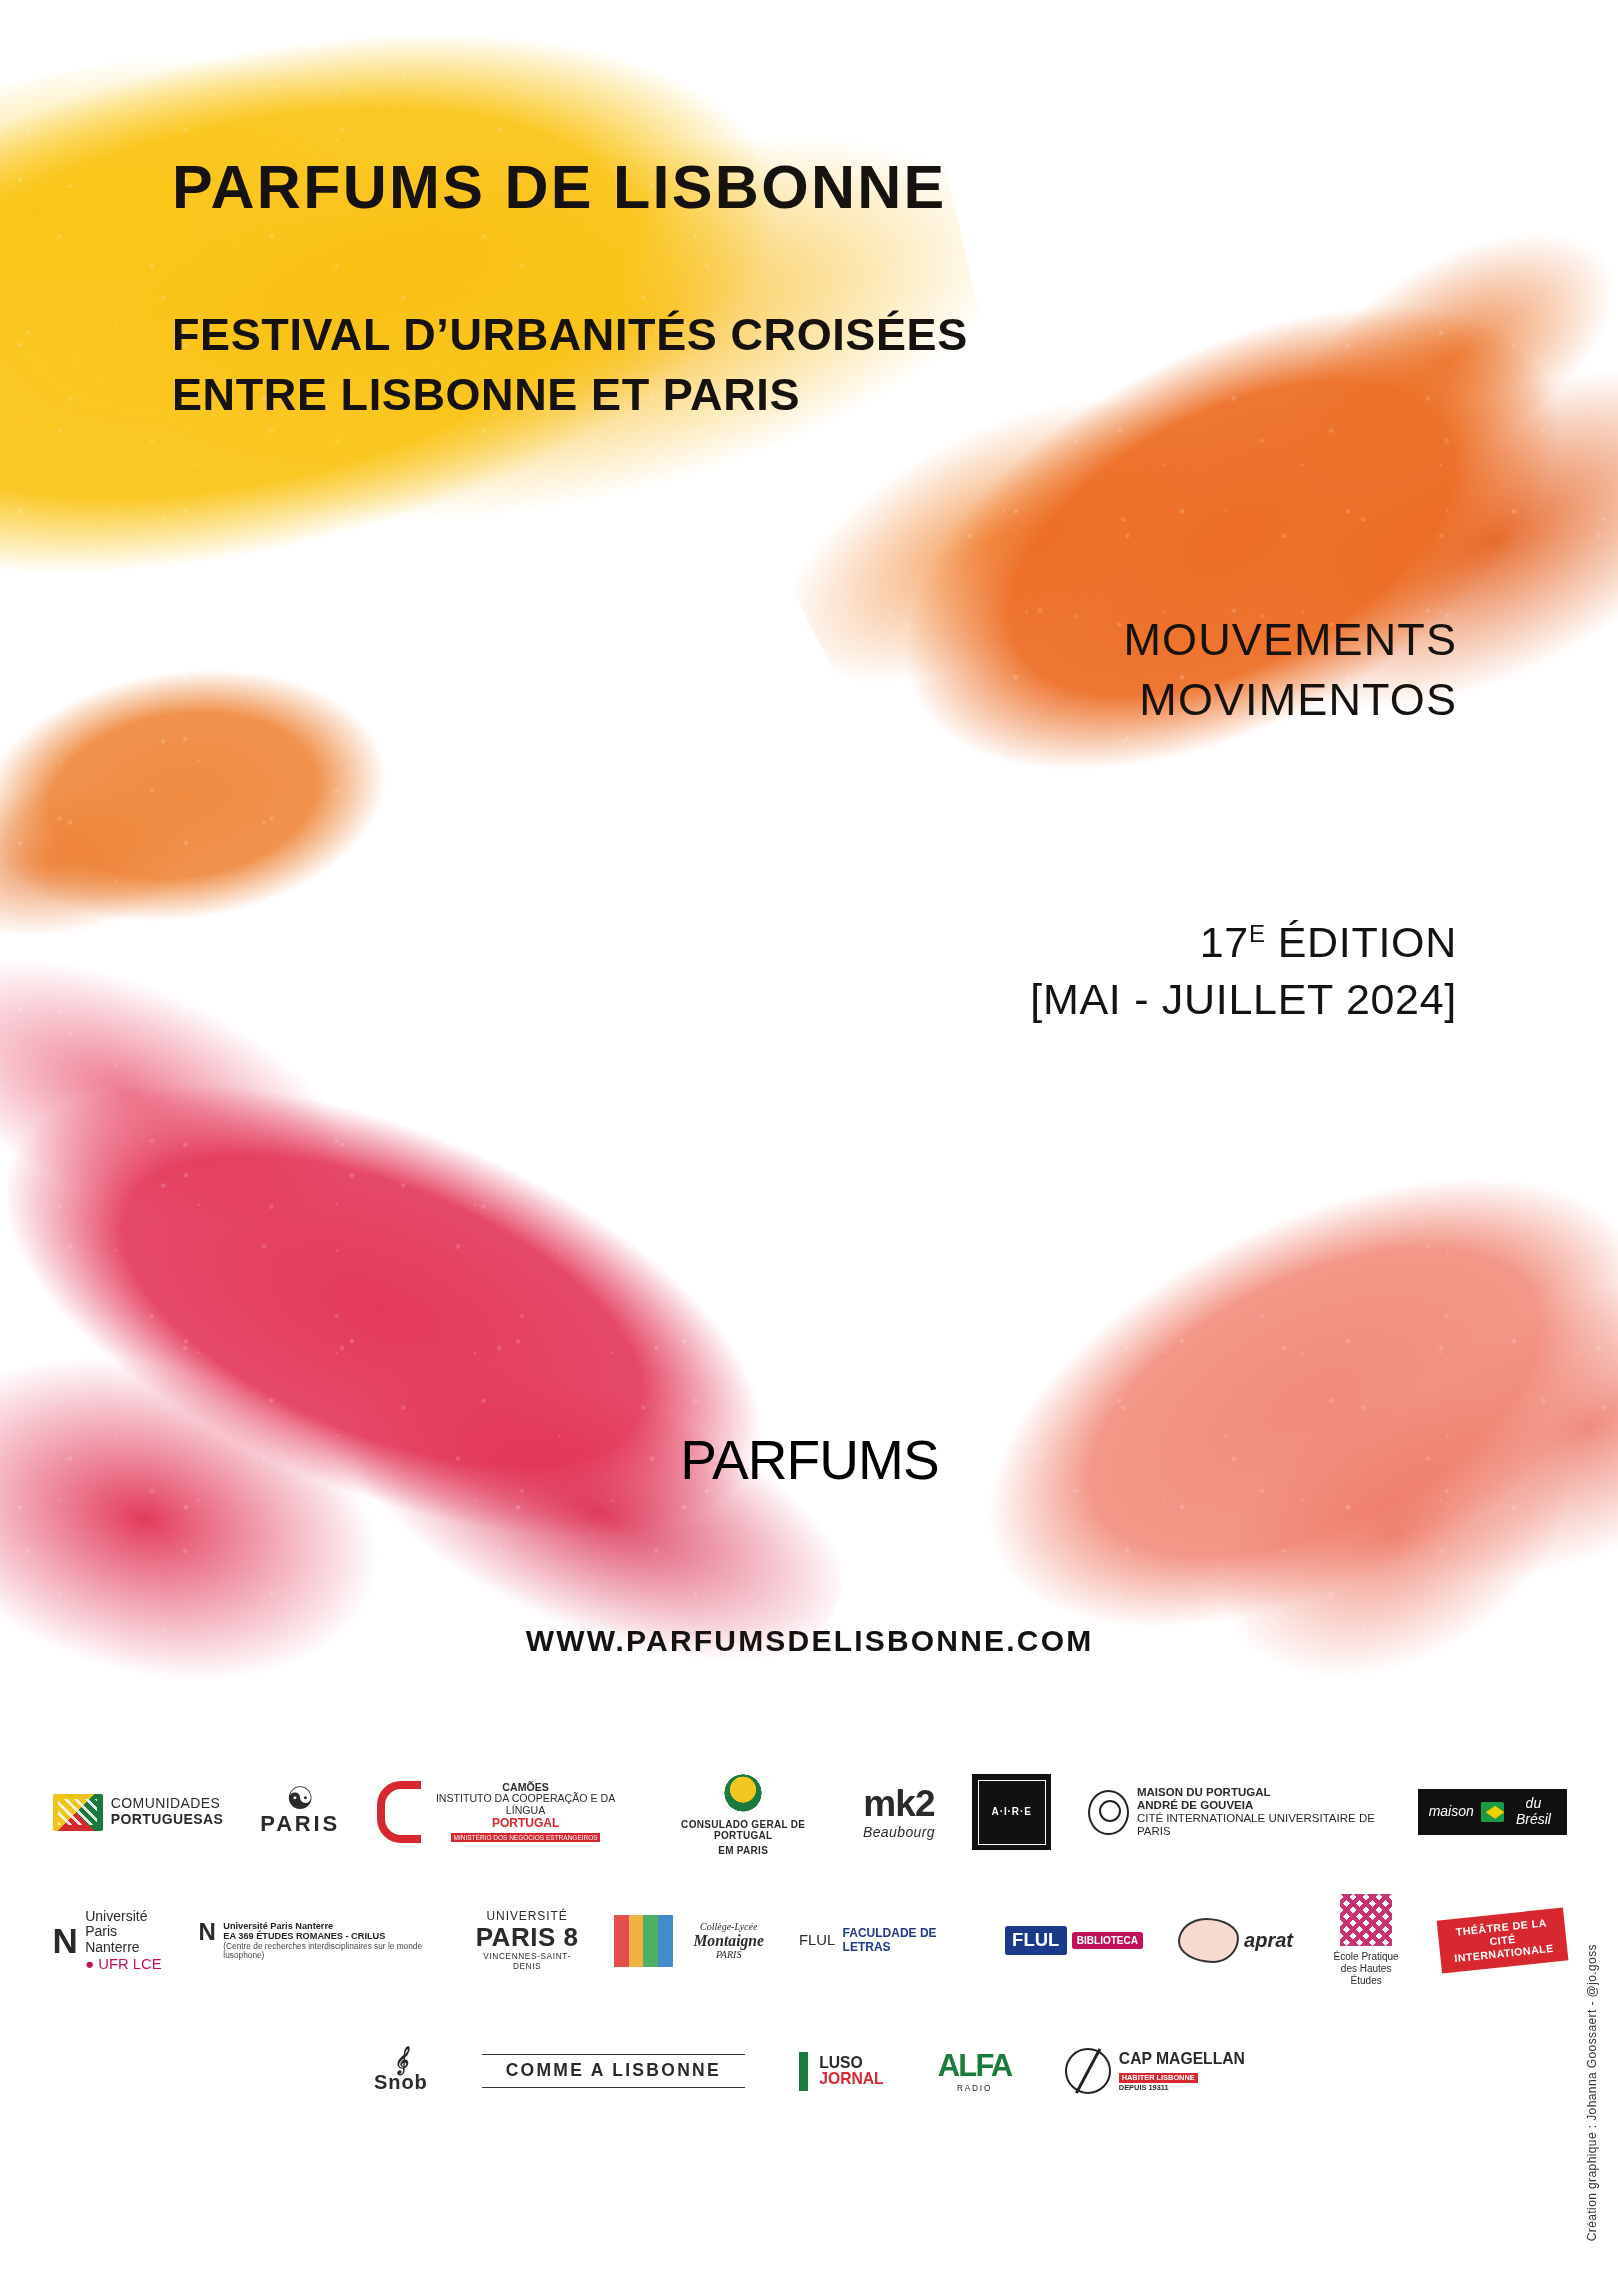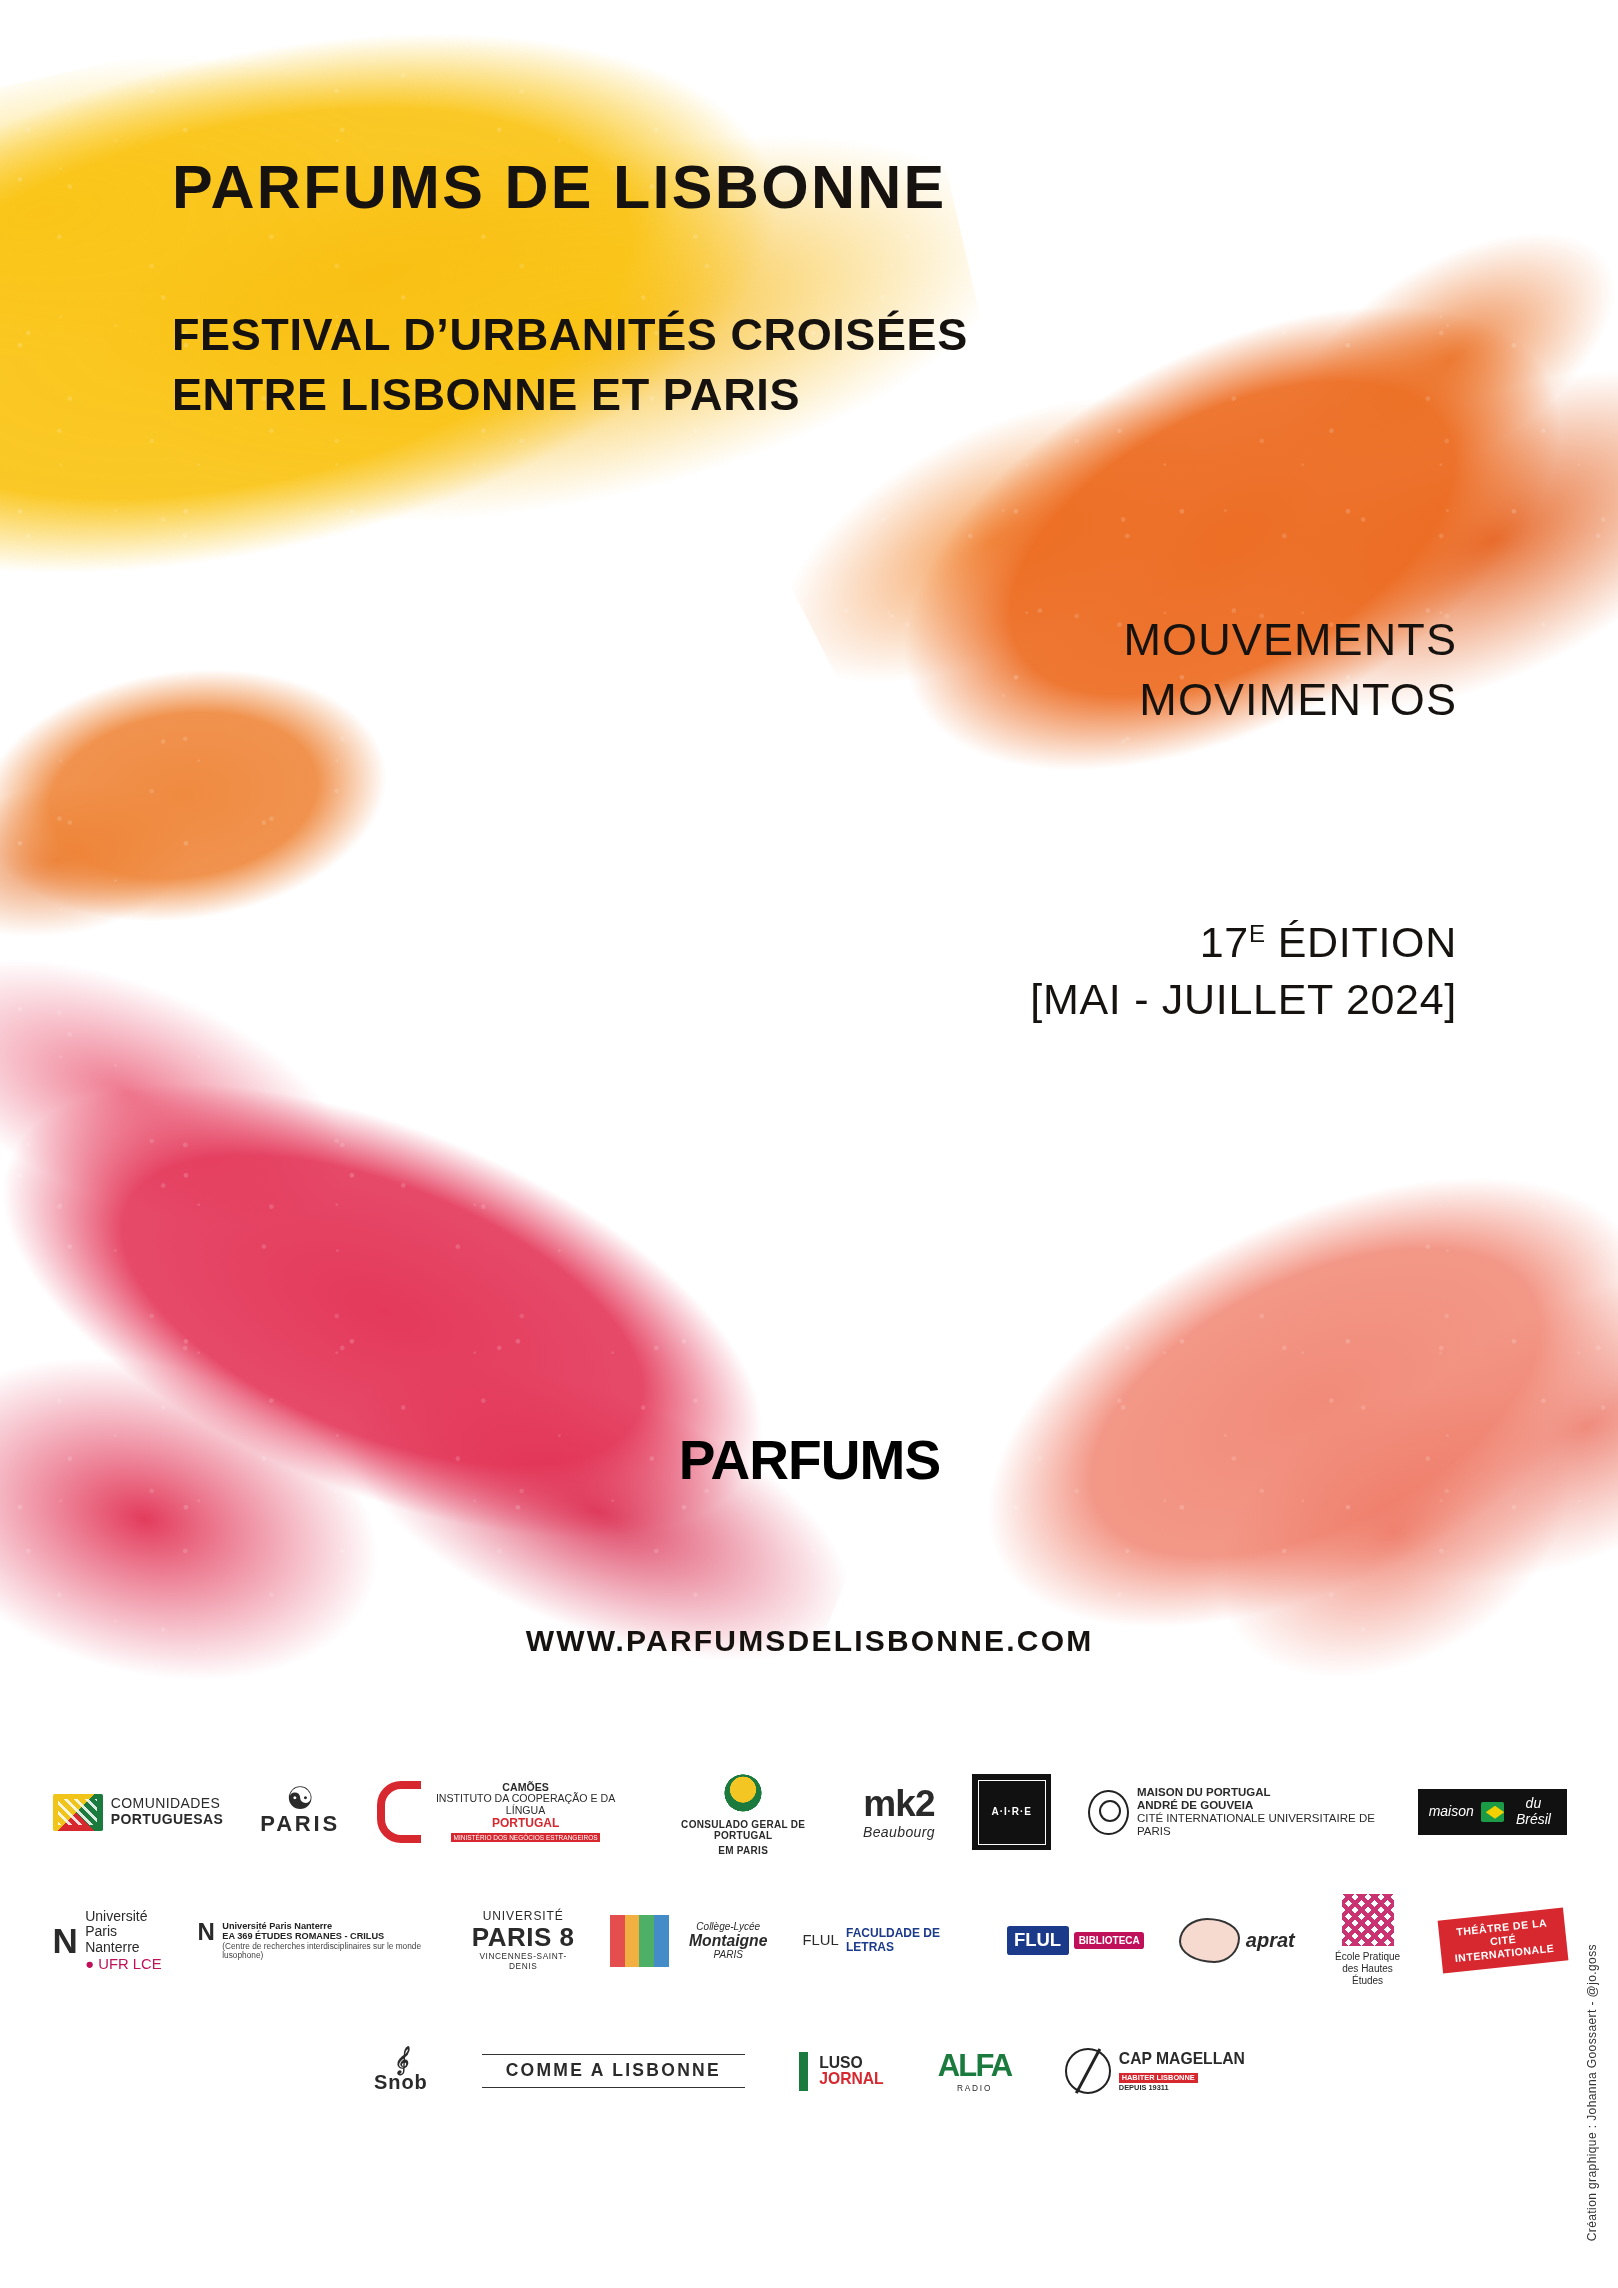--- a/index.html
+++ b/index.html
@@ -219,21 +219,21 @@
   .logo-block {
     position: absolute;
     left: 50%;
     top: 1435px;
     transform: translateX(-50%);
     width: 369px;
     text-align: center;
   }
   .logo-line1 {
     font-size: 55px;
-    font-weight: 700;
+    font-weight: 400;
     letter-spacing: -0.9px;
     line-height: 0.92;
     color: #000;
   }
   .logo-line2 {
     font-size: 55px;
     font-weight: 800;
     letter-spacing: -0.9px;
     line-height: 0.92;
     color: #000;
@@ -403,21 +403,21 @@
 
   .l-crilus { flex-direction: row; gap: 7.4px; align-items: flex-start; }
   .l-crilus .nmark { font-size: 24px; font-weight: 800; line-height: 0.9; }
   .l-crilus .txt { text-align:left; font-size: 8.3px; color:#444; }
   .l-crilus .txt .b { font-weight:700; font-size: 9.2px; color:#222; }
 
   .l-paris8 .u { font-size: 12px; letter-spacing: 0.9px; }
   .l-paris8 .p8 { font-size: 26px; font-weight: 800; letter-spacing: 0.5px; }
   .l-paris8 .vsd { font-size: 8.3px; letter-spacing: 0.6px; }
 
-  .l-montaigne { flex-direction: row; gap: 20px; align-items:center; }
+  .l-montaigne { flex-direction: row; gap: 20px; align-items:center;font-family:Liberation Serif, serif; }
   .l-montaigne .sq {
     width: 59px; height: 52px;
     background:
       linear-gradient(90deg,#e23a3a 0 25%, #f0a72c 25% 50%, #3aa655 50% 75%, #2f7fc1 75% 100%);
     opacity: 0.9;
   }
   .l-montaigne .txt { font-size: 12px; }
   .l-montaigne .txt .it { font-style: italic; font-size: 10px; }
   .l-montaigne .txt .mt { font-size: 15.7px; font-weight: 600; font-style: italic; }
   .l-flul-wrap { flex-direction: row; gap: 7.4px; align-items:center; }

